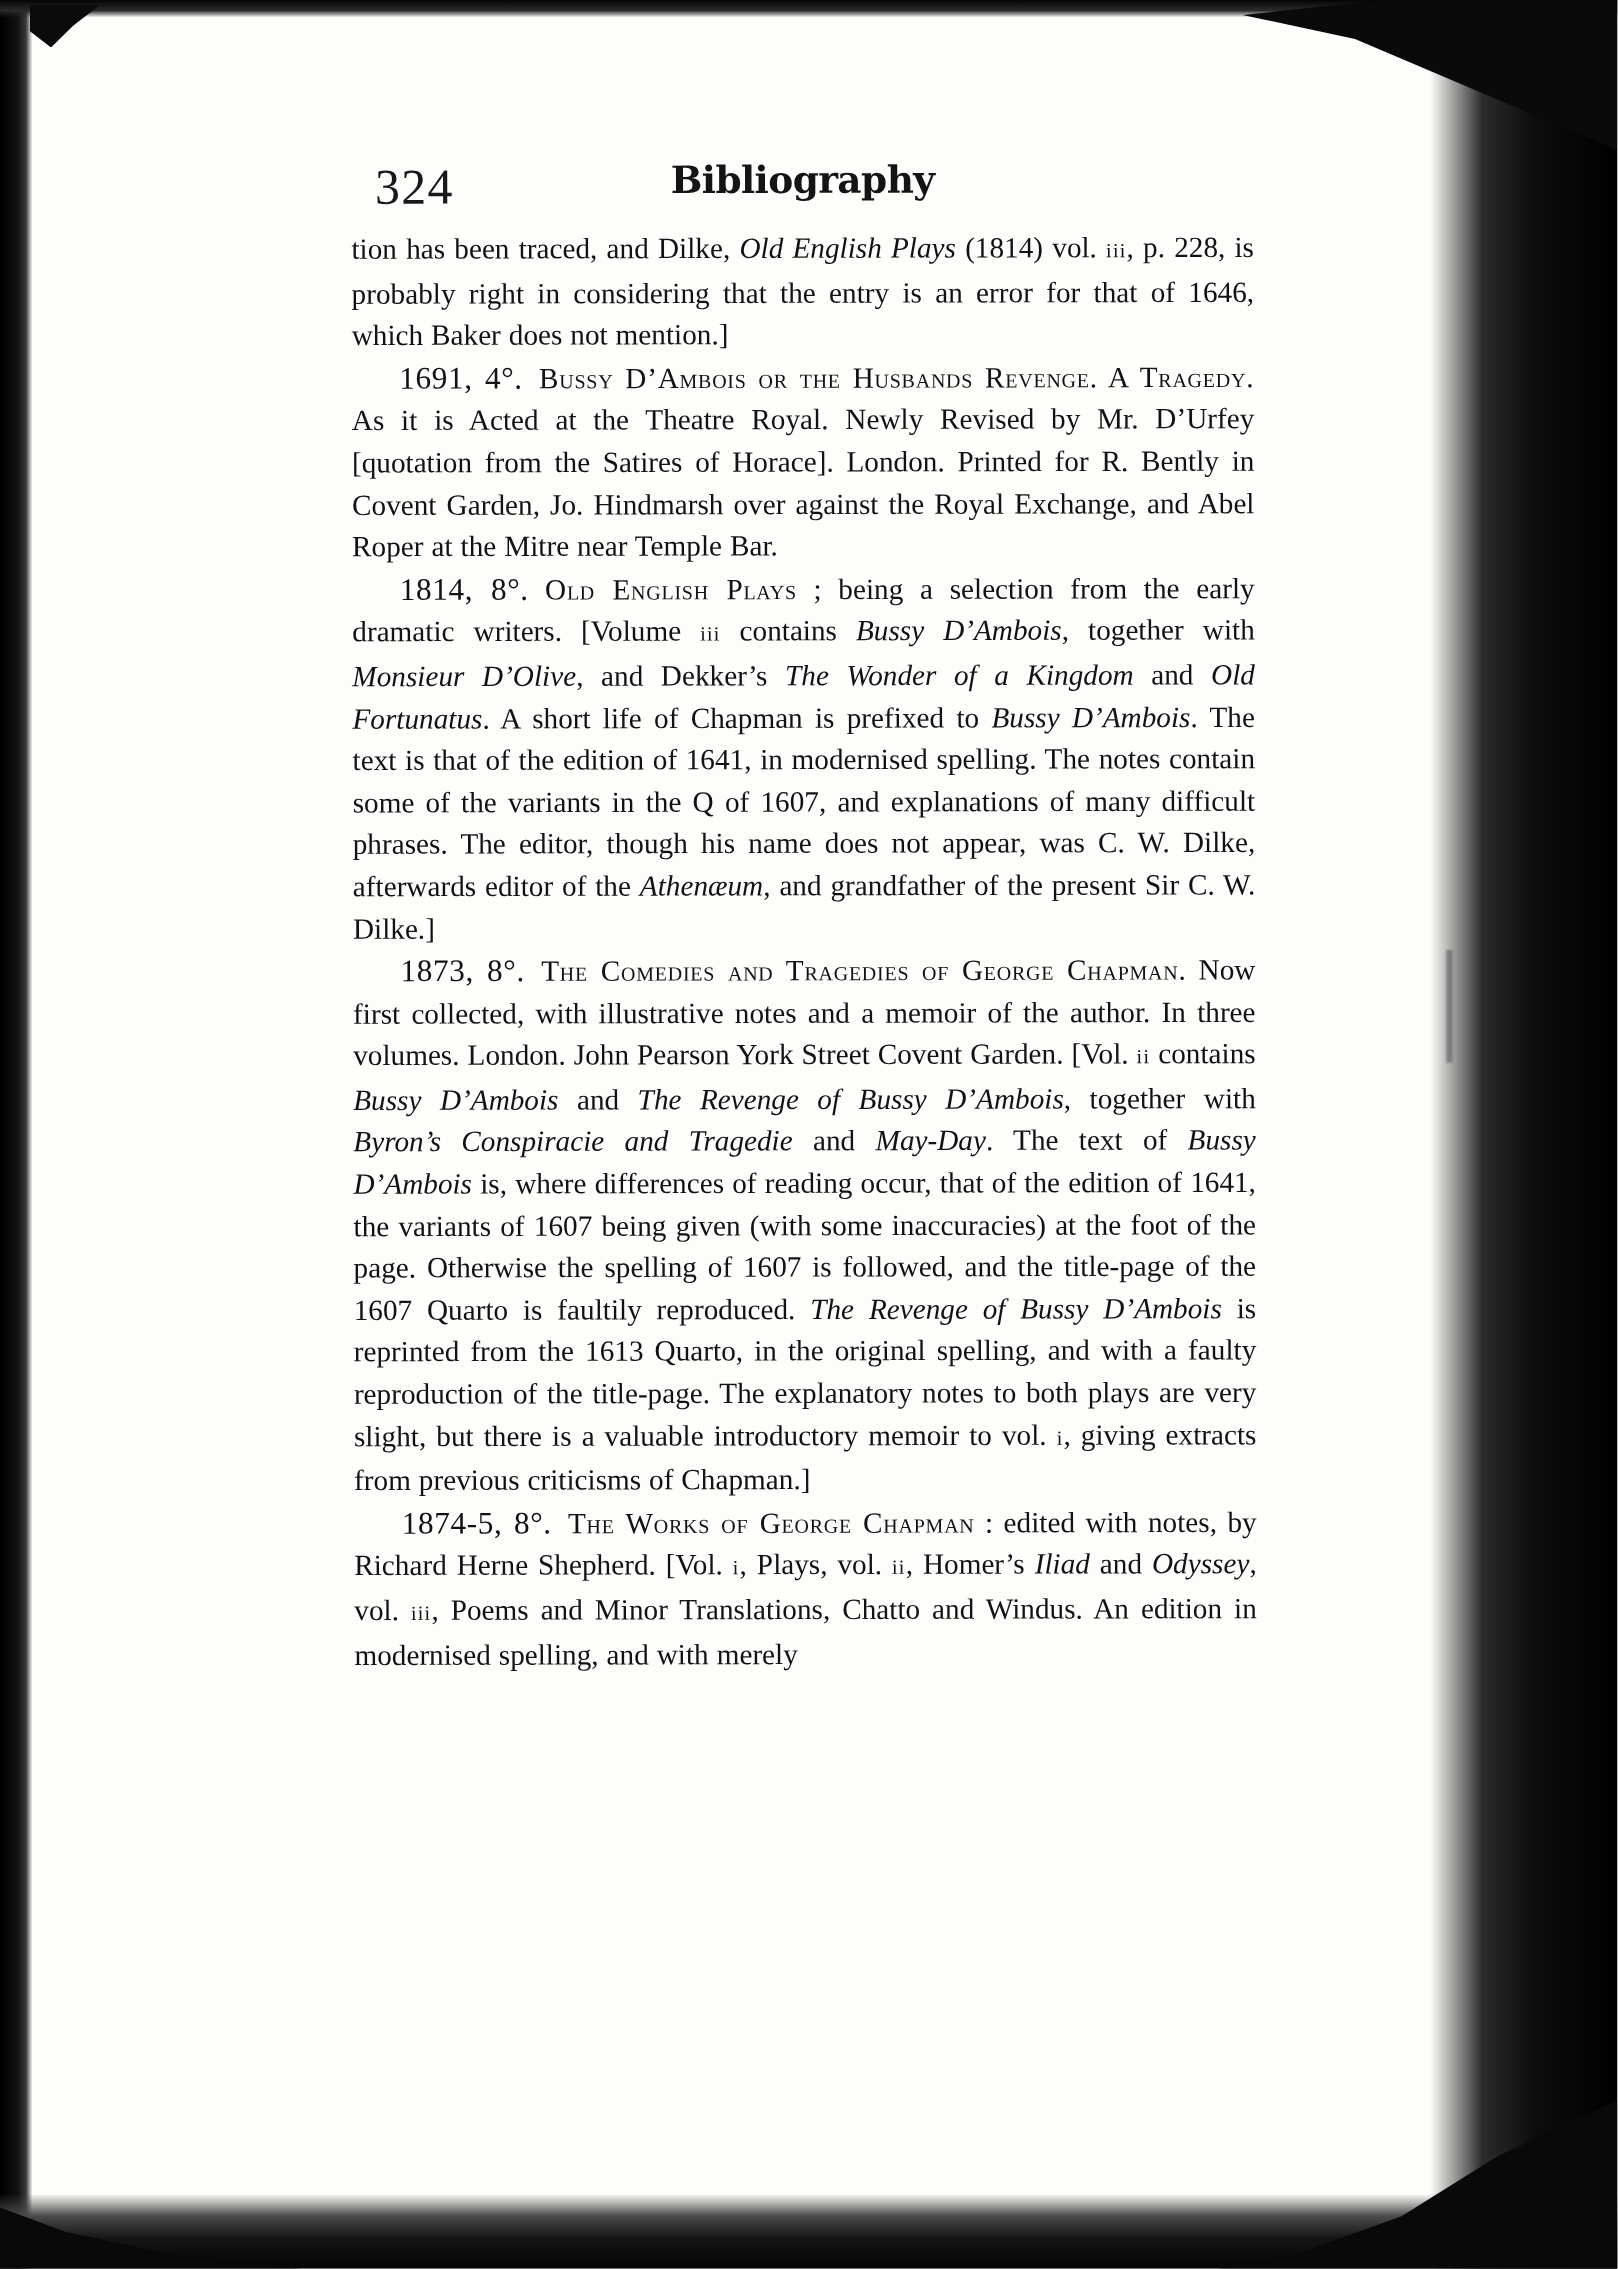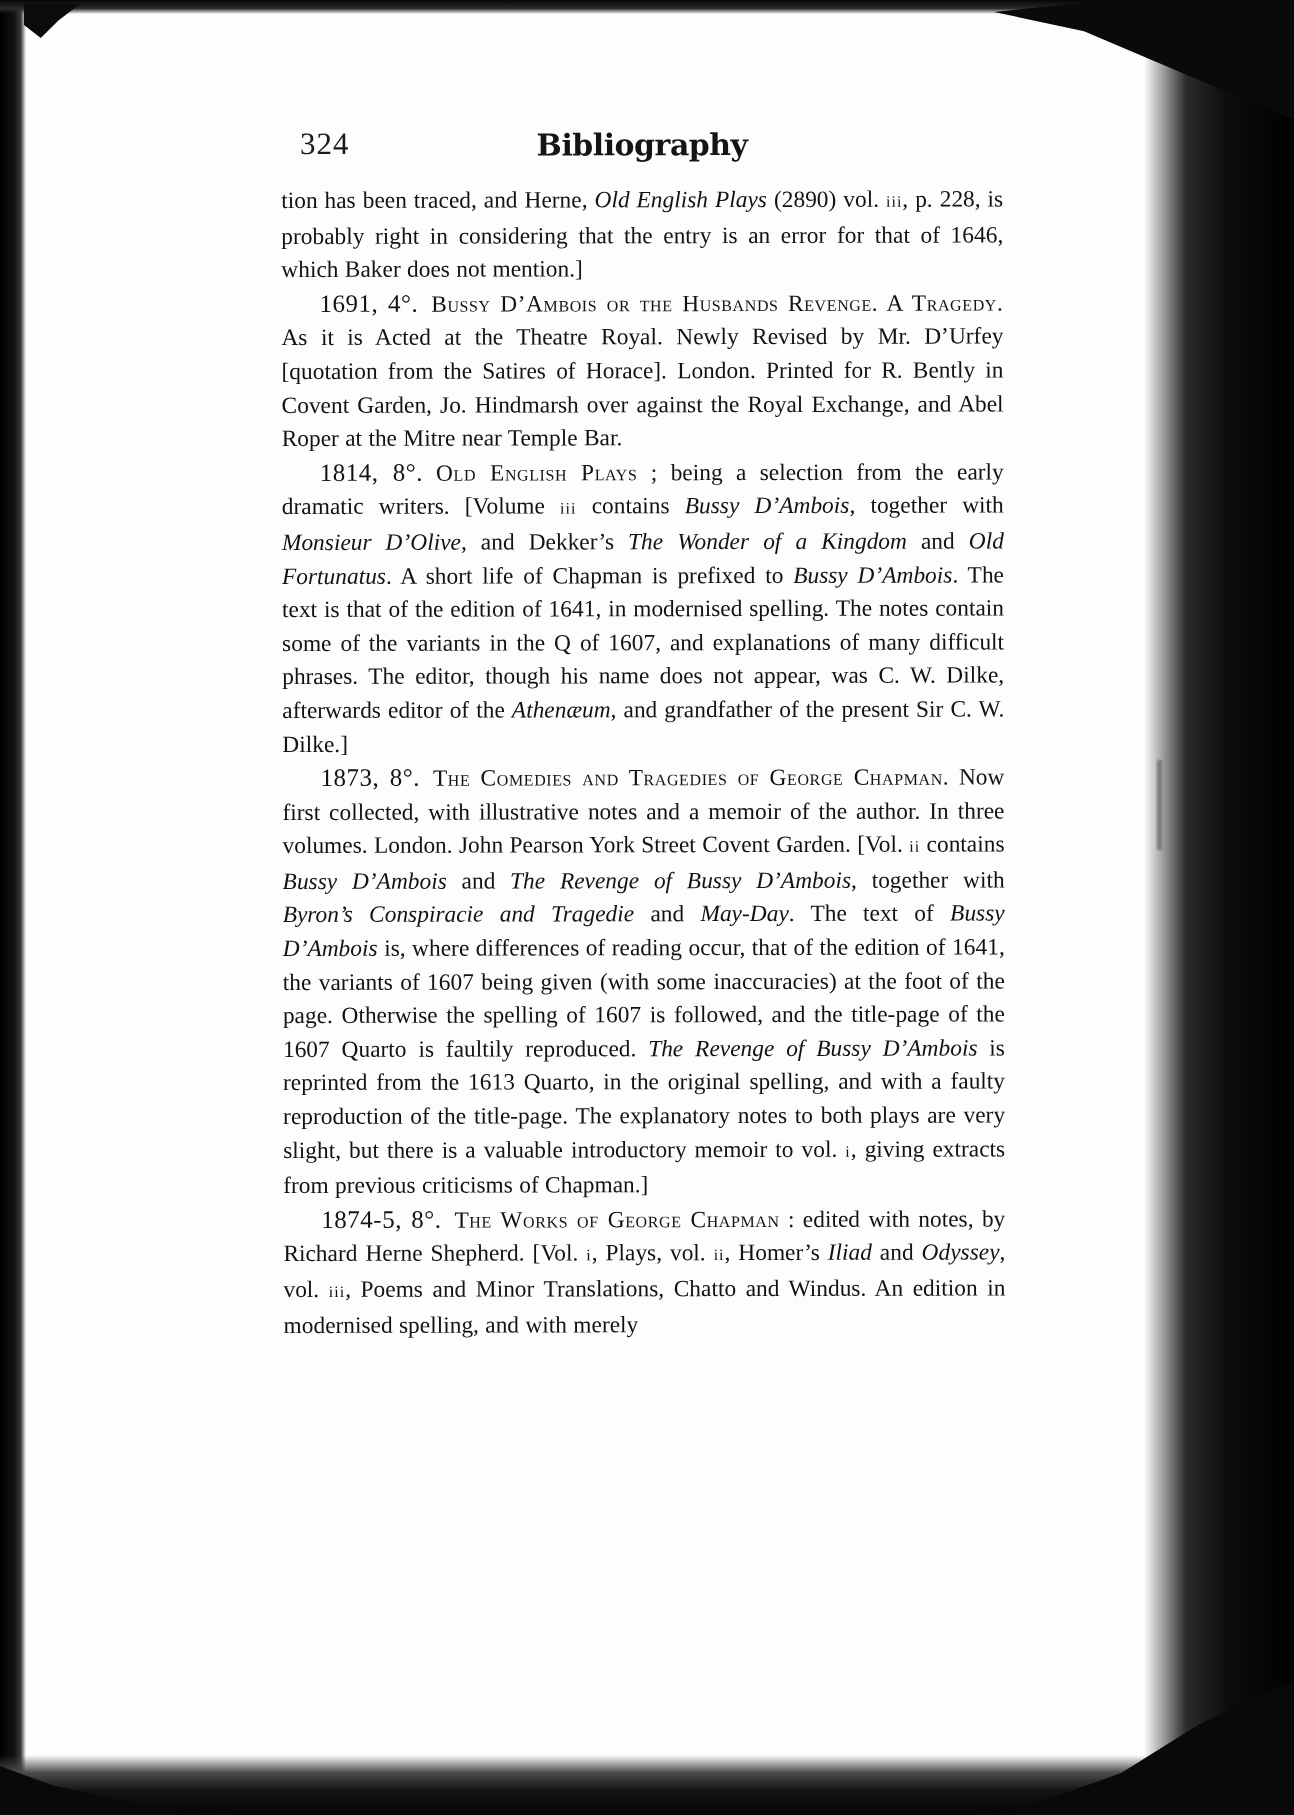--- a/index.html
+++ b/index.html
@@ -79,21 +79,21 @@
   }
 
   .page-head {
     position: relative;
     height: 64px;
   }
   .folio {
     position: absolute;
     left: 19px;
     top: 6px;
-    font-size: 31px;
+    font-size: 40px;
     letter-spacing: 1px;
     color: #191919;
     font-family: "Liberation Serif", serif;
   }
   .running-title {
     position: absolute;
     left: 0;
     right: 0;
     top: 8px;
     text-align: center;
@@ -140,21 +140,21 @@
 <div id="page">
 
   <div id="content">
 
     <div class="page-head">
       <div class="folio">324</div>
       <div class="running-title">Bibliography</div>
     </div>
 
     <div id="paragraphs">
-        <p class="body"><span>tion has been traced, and Herne, </span><span class="it">Old English Plays</span><span> (2890) vol. </span><span class="rom-num">iii</span><span>, p. 228, is probably right in considering that the entry is an error for that of 1646, which Baker does not mention.]</span></p>
+        <p class="body"><span>tion has been traced, and Dilke, </span><span class="it">Old English Plays</span><span> (1814) vol. </span><span class="rom-num">iii</span><span>, p. 228, is probably right in considering that the entry is an error for that of 1646, which Baker does not mention.]</span></p>
         <p class="body"><span class="indent"></span><span class="year">1691, 4°. </span><span class="sc">Bussy D’Ambois or the Husbands Revenge. A Tragedy.</span><span> As it is Acted at the Theatre Royal. Newly Revised by Mr. D’Urfey [quotation from the Satires of Horace]. London. Printed for R. Bently in Covent Garden, Jo. Hindmarsh over against the Royal Exchange, and Abel Roper at the Mitre near Temple Bar.</span></p>
         <p class="body"><span class="indent"></span><span class="year">1814, 8°. </span><span class="sc">Old English Plays</span><span> ; being a selection from the early dramatic writers. [Volume </span><span class="rom-num">iii</span><span> contains </span><span class="it">Bussy D’Ambois</span><span>, together with </span><span class="it">Monsieur D’Olive</span><span>, and Dekker’s </span><span class="it">The Wonder of a Kingdom</span><span> and </span><span class="it">Old Fortunatus</span><span>. A short life of Chapman is prefixed to </span><span class="it">Bussy D’Ambois</span><span>. The text is that of the edition of 1641, in modernised spelling. The notes contain some of the variants in the Q of 1607, and explanations of many difficult phrases. The editor, though his name does not appear, was C. W. Dilke, afterwards editor of the </span><span class="it">Athenæum</span><span>, and grandfather of the present Sir C. W. Dilke.]</span></p>
         <p class="body"><span class="indent"></span><span class="year">1873, 8°. </span><span class="sc">The Comedies and Tragedies of George Chapman.</span><span> Now first collected, with illustrative notes and a memoir of the author. In three volumes. London. John Pearson York Street Covent Garden. [Vol. </span><span class="rom-num">ii</span><span> contains </span><span class="it">Bussy D’Ambois</span><span> and </span><span class="it">The Revenge of Bussy D’Ambois</span><span>, together with </span><span class="it">Byron’s Conspiracie and Tragedie</span><span> and </span><span class="it">May-Day</span><span>. The text of </span><span class="it">Bussy D’Ambois</span><span> is, where differences of reading occur, that of the edition of 1641, the variants of 1607 being given (with some inaccuracies) at the foot of the page. Otherwise the spelling of 1607 is followed, and the title-page of the 1607 Quarto is faultily reproduced. </span><span class="it">The Revenge of Bussy D’Ambois</span><span> is reprinted from the 1613 Quarto, in the original spelling, and with a faulty reproduction of the title-page. The explanatory notes to both plays are very slight, but there is a valuable introductory memoir to vol. </span><span class="rom-num">i</span><span>, giving extracts from previous criticisms of Chapman.]</span></p>
         <p class="body"><span class="indent"></span><span class="year">1874-5, 8°. </span><span class="sc">The Works of George Chapman</span><span> : edited with notes, by Richard Herne Shepherd. [Vol. </span><span class="rom-num">i</span><span>, Plays, vol. </span><span class="rom-num">ii</span><span>, Homer’s </span><span class="it">Iliad</span><span> and </span><span class="it">Odyssey</span><span>, vol. </span><span class="rom-num">iii</span><span>, Poems and Minor Translations, Chatto and Windus. An edition in modernised spelling, and with merely</span></p>
       </div>
 
   </div>
 
   <div class="scan-edge" id="edge-left"></div>
   <div class="scan-edge" id="edge-right"></div>

